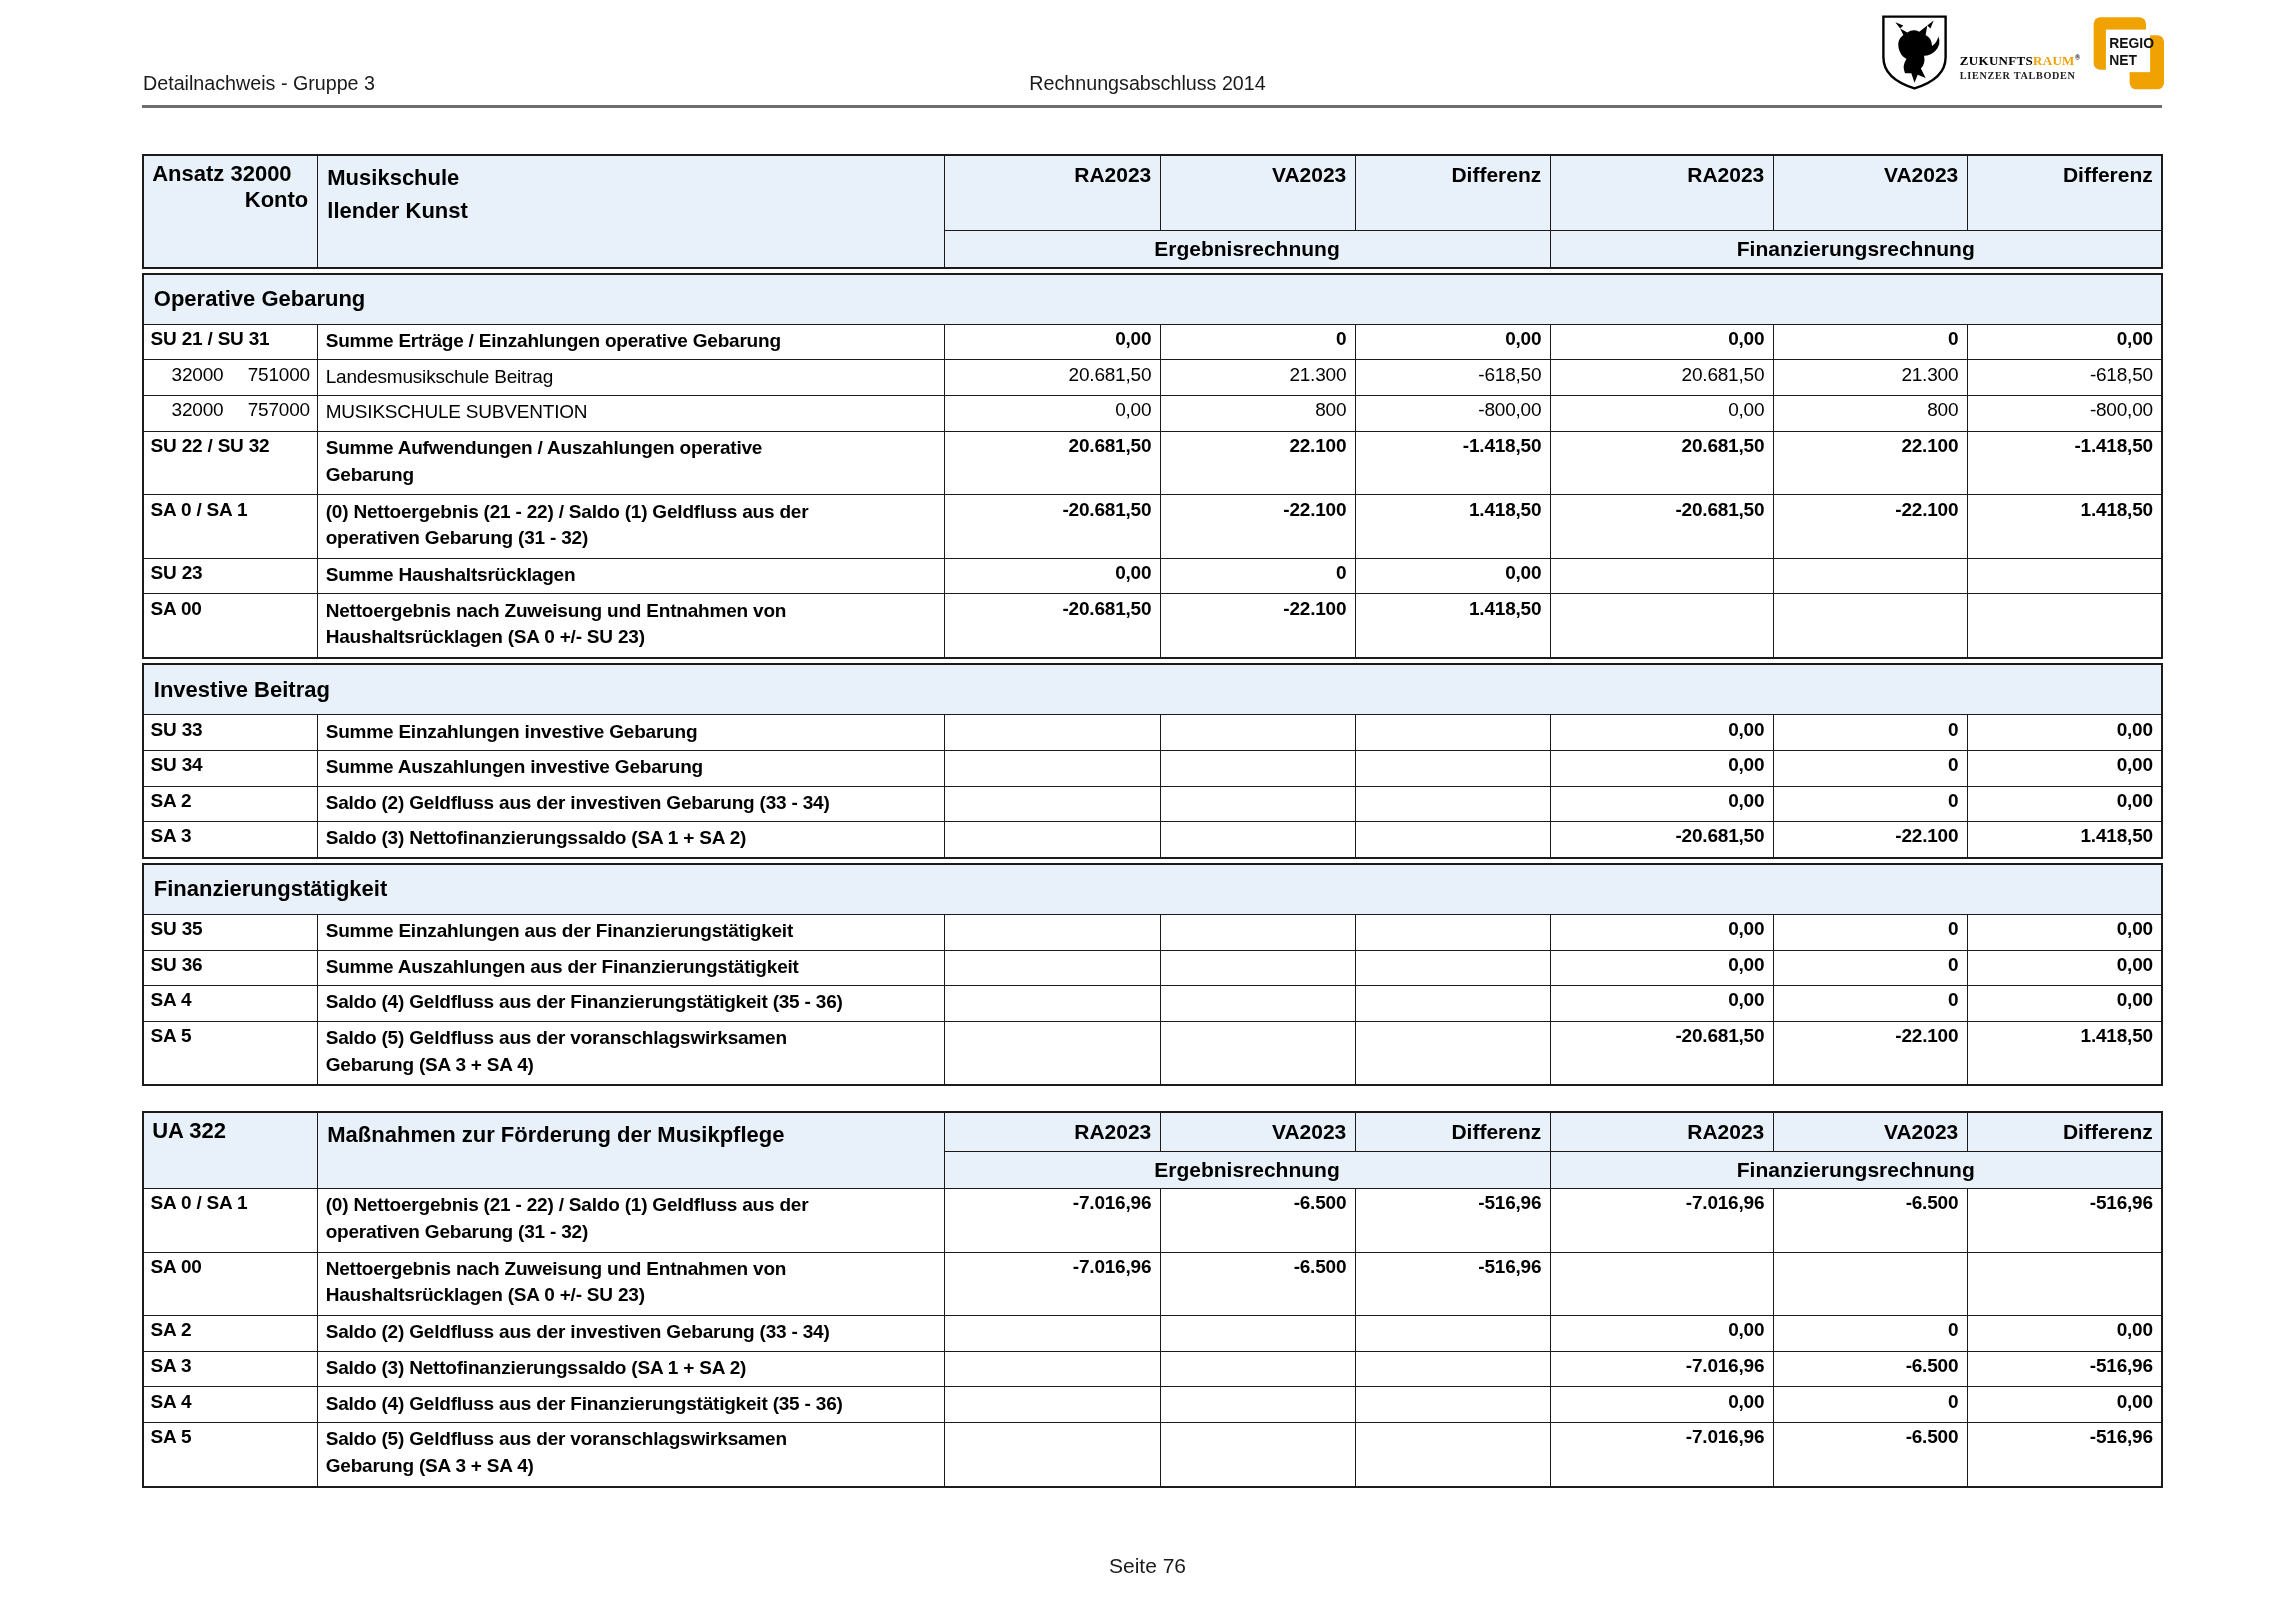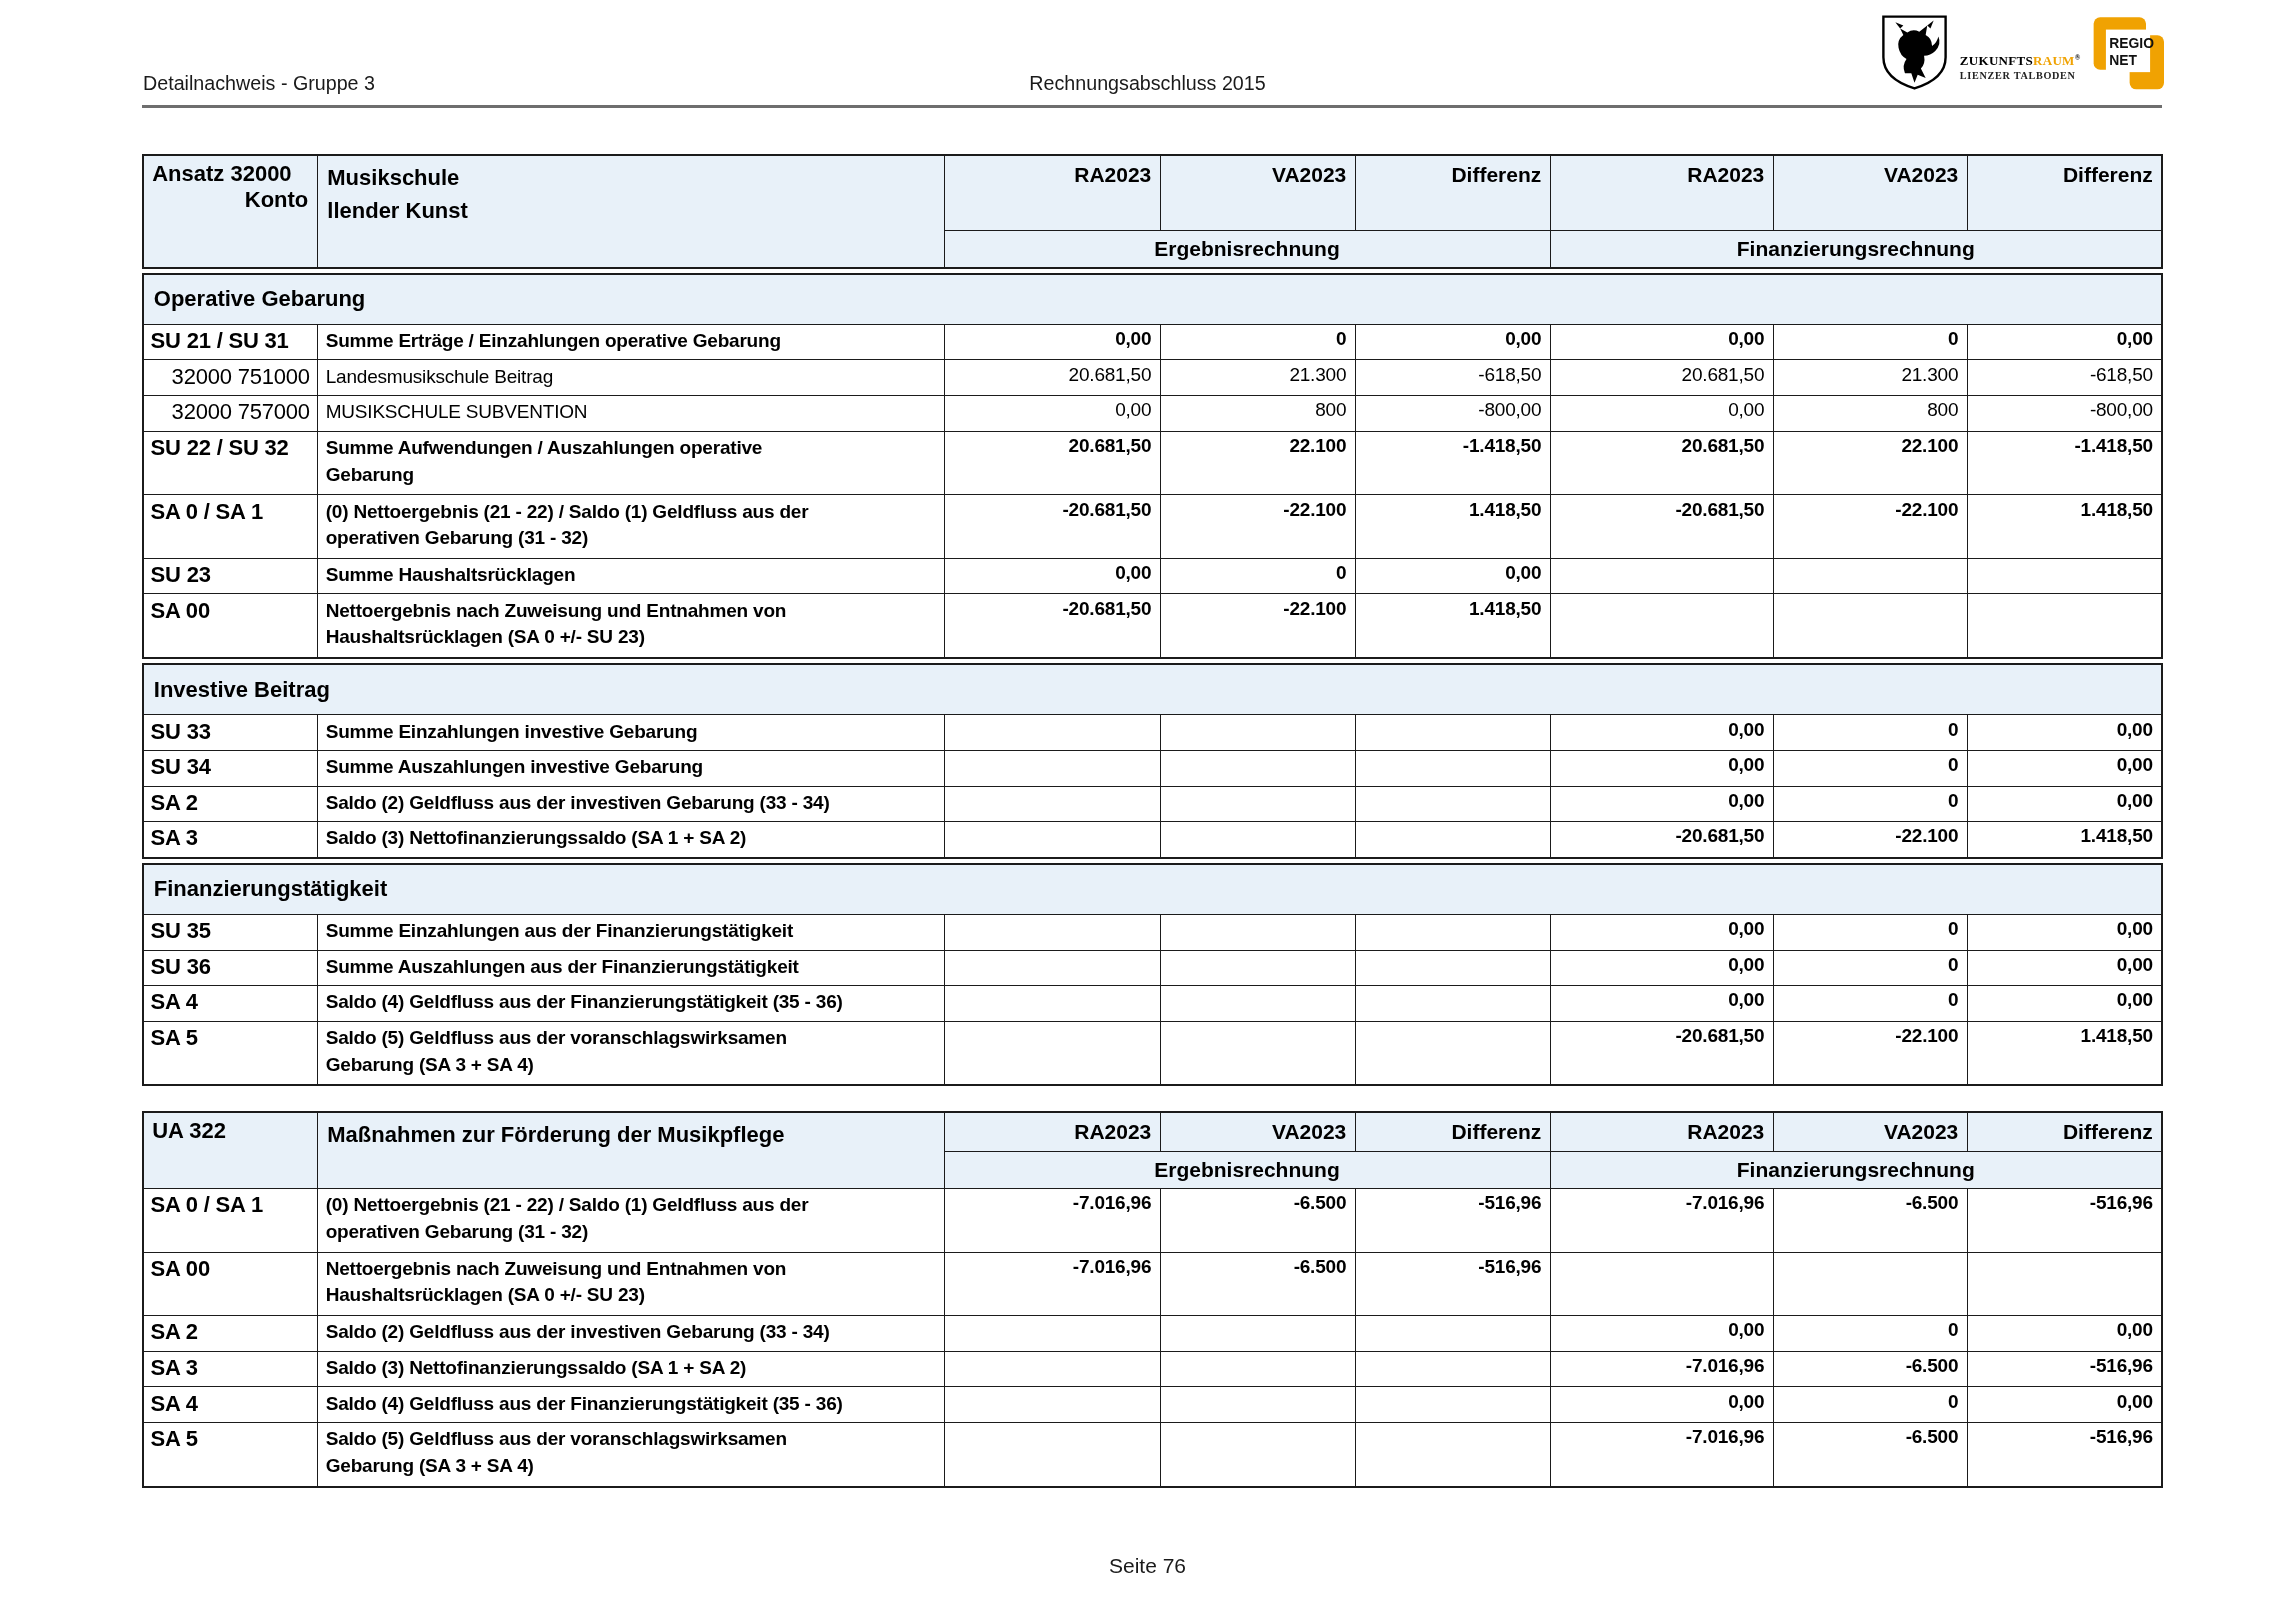--- a/index.html
+++ b/index.html
@@ -31,38 +31,38 @@
   table.t2 .hrow1 td.colhead{height:38px;vertical-align:middle;padding:0 8.2px 0 3.3px;}
   td.codehead{vertical-align:top;padding:4.9px 8.2px;}
   .codewrap{display:flex;flex-direction:column;justify-content:space-between;height:100%;}
   .codewrap .code-top{font-weight:700;font-size:22px;}
   .codewrap .konto{font-weight:700;font-size:22px;align-self:flex-end;}
   td.titlehead{vertical-align:top;padding:4.9px 9.8px;font-weight:700;font-size:22px;line-height:1.5;}
   tr.grow td{height:34px;text-align:center;font-weight:700;font-size:21px;vertical-align:middle;}
   
   td.section{background:#e8f1f9;font-weight:700;font-size:22px;padding:6.6px 9.8px;height:36px;vertical-align:middle;}
   
-  td.code{vertical-align:top;padding:3.3px 6.6px;font-size:22px;font-weight:700;letter-spacing:-0.2px;white-space:nowrap;margin-left:32px;}
+  td.code{vertical-align:top;padding:3.3px 6.6px;font-size:19px;font-weight:700;letter-spacing:-0.2px;white-space:nowrap;margin-left:32px;}
   td.code .dual{display:flex;justify-content:space-between;padding-left:21px;align-items:flex-end;}
   td.label{vertical-align:top;padding:3.3px 8.2px;font-size:19px;line-height:1.4;letter-spacing:-0.2px;}
   td.val{vertical-align:top;text-align:right;padding:3.3px 8.2px 3.3px 3.3px;font-size:19px;letter-spacing:-0.2px;}
   tr.bold td.code,tr.bold td.label,tr.bold td.val{font-weight:700;}
   tr.reg td.code,tr.reg td.label,tr.reg td.val{font-weight:400;}
   tr.dual-line td{height:56px;}
   tr.single-line td{height:28px;}
   
   .footer{position:absolute;left:0;right:0;top:1554px;text-align:center;font-size:21px;color:#1a1a1a;}
 </style>
 </head>
 <body>
 
 <div id="page">
 
   <div class="hdr-left">Detailnachweis - Gruppe 3</div>
-  <div class="hdr-center">Rechnungsabschluss 2015</div>
+  <div class="hdr-center">Rechnungsabschluss 2014</div>
   <div class="hdr-rule"></div>
 
   <div class="logos">
     <span>
       <svg width="67" height="79" viewBox="0 0 84 96">
         <path d="M3,3 H81 V54 Q81,81 42,93 Q3,81 3,54 Z" fill="#ffffff" stroke="#000" stroke-width="3"></path>
         <path d="M30,74 Q26,64 32,56 Q24,52 22,42 Q20,32 28,26 L24,18 L33,23 Q40,18 48,22 L58,14 L56,26 Q64,30 64,40 Q70,36 72,28 Q76,38 68,46 Q62,52 54,52 Q56,62 50,68 L56,80 L46,76 L42,86 L38,74 Z" fill="#000"></path>
         <path d="M24,18 L18,10 L28,14 Z" fill="#000"></path>
         <path d="M58,14 L66,8 L62,18 Z" fill="#000"></path>
       </svg>

